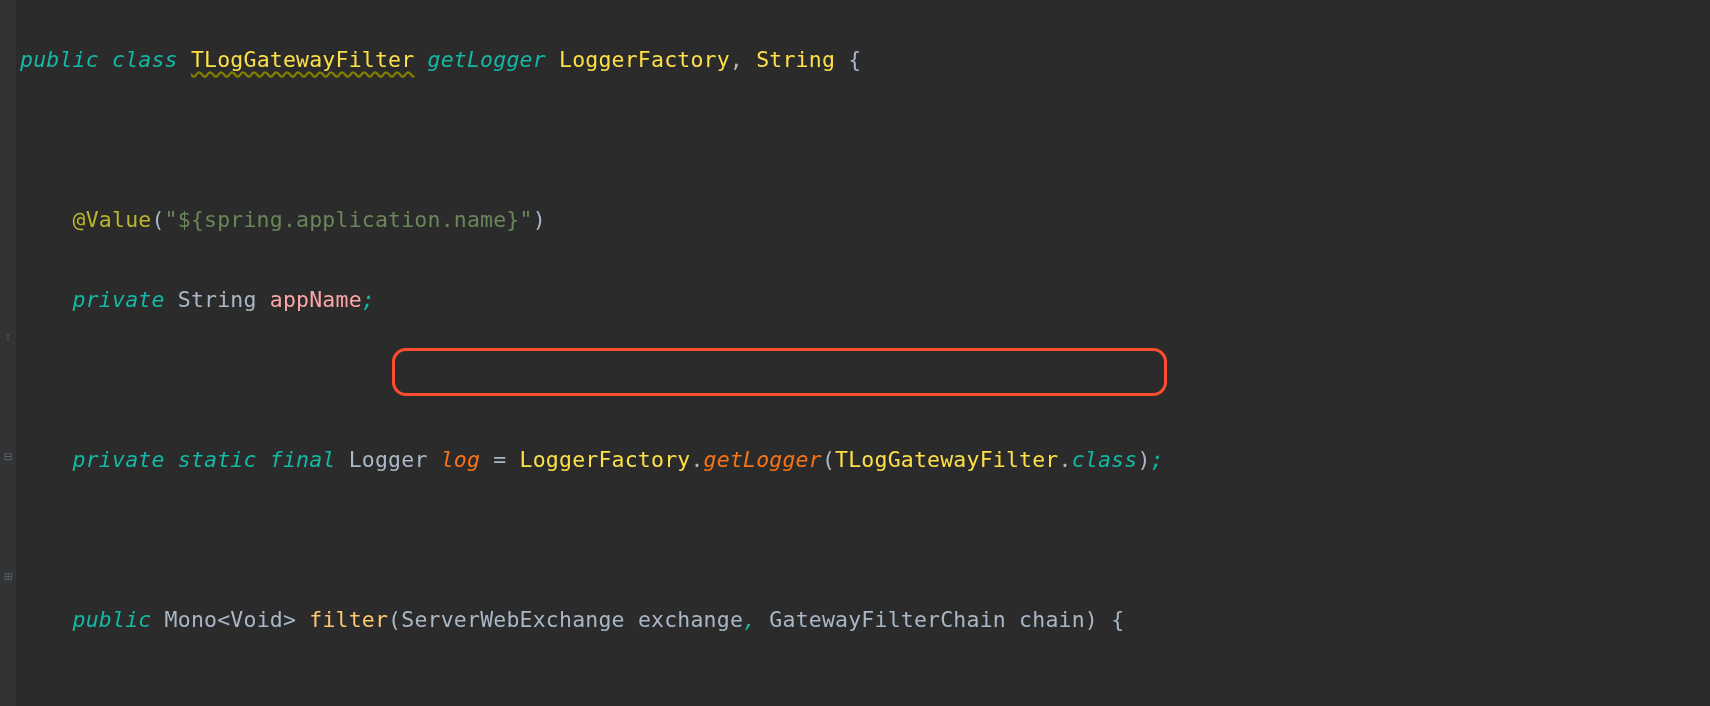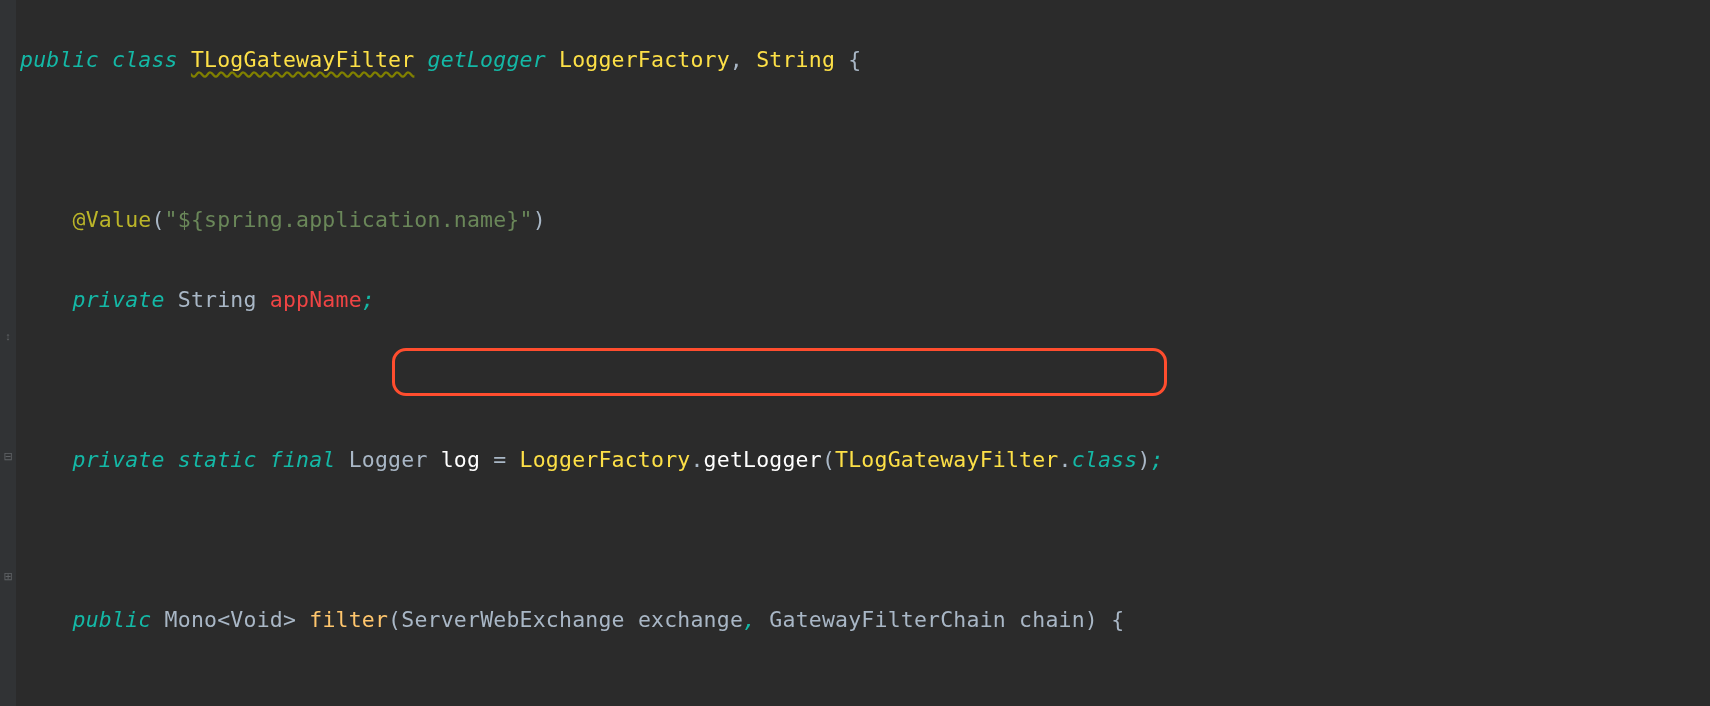--- a/index.html
+++ b/index.html
@@ -37,24 +37,24 @@
     font-size: 21.5px;
     line-height: 40px;
     white-space: pre;
     color: #a9b7c6;
     letter-spacing: 0.2px;
   }
   .kw   { color: #14b8a6; font-style: italic; }
   .type { color: #a9b7c6; }
   .cls  { color: #fde047; }
   .method-decl { color: #ffc66d; }
-  .static-call { color: #ffffff; }
+  .static-call { color: #f97316; font-style: italic; }
   .ann  { color: #bbb529; }
   .str  { color: #6a8759; }
-  .field { color: #ef4444; text-align: right; }
+  .field { color: #fca5a5; text-align: right; }
   .param { color: #a9b7c6; }
   .warn-underline {
     text-decoration: underline wavy #808000;
     text-underline-offset: 4px;
   }
   .highlight-box {
     position: absolute;
     border: 3px solid #ff4d2e;
     border-radius: 14px;
     pointer-events: none;

